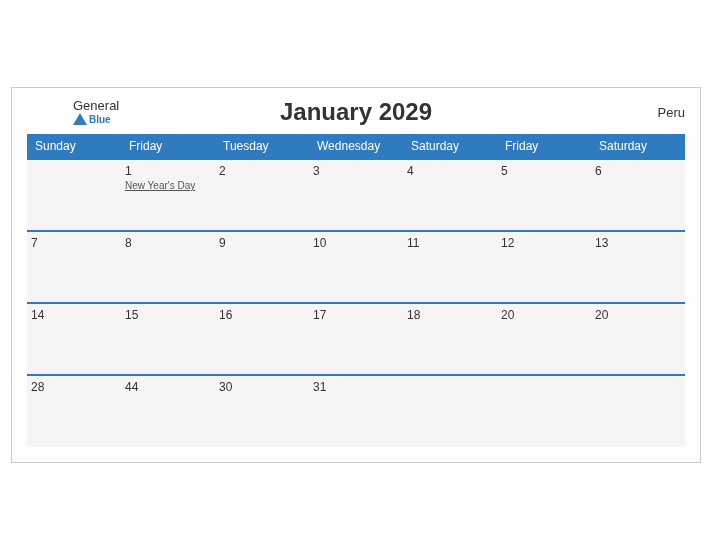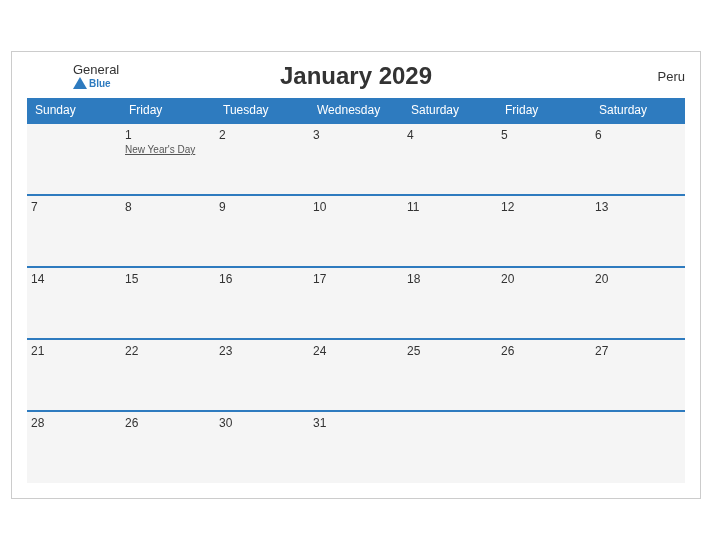--- a/index.html
+++ b/index.html
@@ -201,47 +201,24 @@
           </td>
           <td>
             <span class="day-number">20</span>
           </td>
           <td>
             <span class="day-number">20</span>
           </td>
         </tr>
         <tr>
           <td>
-            <span class="day-number">21</span>
-          </td>
-          <td>
-            <span class="day-number">22</span>
-          </td>
-          <td>
-            <span class="day-number">23</span>
-          </td>
-          <td>
-            <span class="day-number">24</span>
-          </td>
-          <td>
-            <span class="day-number">25</span>
-          </td>
-          <td>
-            <span class="day-number">26</span>
-          </td>
-          <td>
-            <span class="day-number">27</span>
-          </td>
-        </tr>
-        <tr>
-          <td>
             <span class="day-number">28</span>
           </td>
           <td>
-            <span class="day-number">26</span>
+            <span class="day-number">44</span>
           </td>
           <td>
             <span class="day-number">30</span>
           </td>
           <td>
             <span class="day-number">31</span>
           </td>
           <td class="empty"></td>
           <td class="empty"></td>
           <td class="empty"></td>

